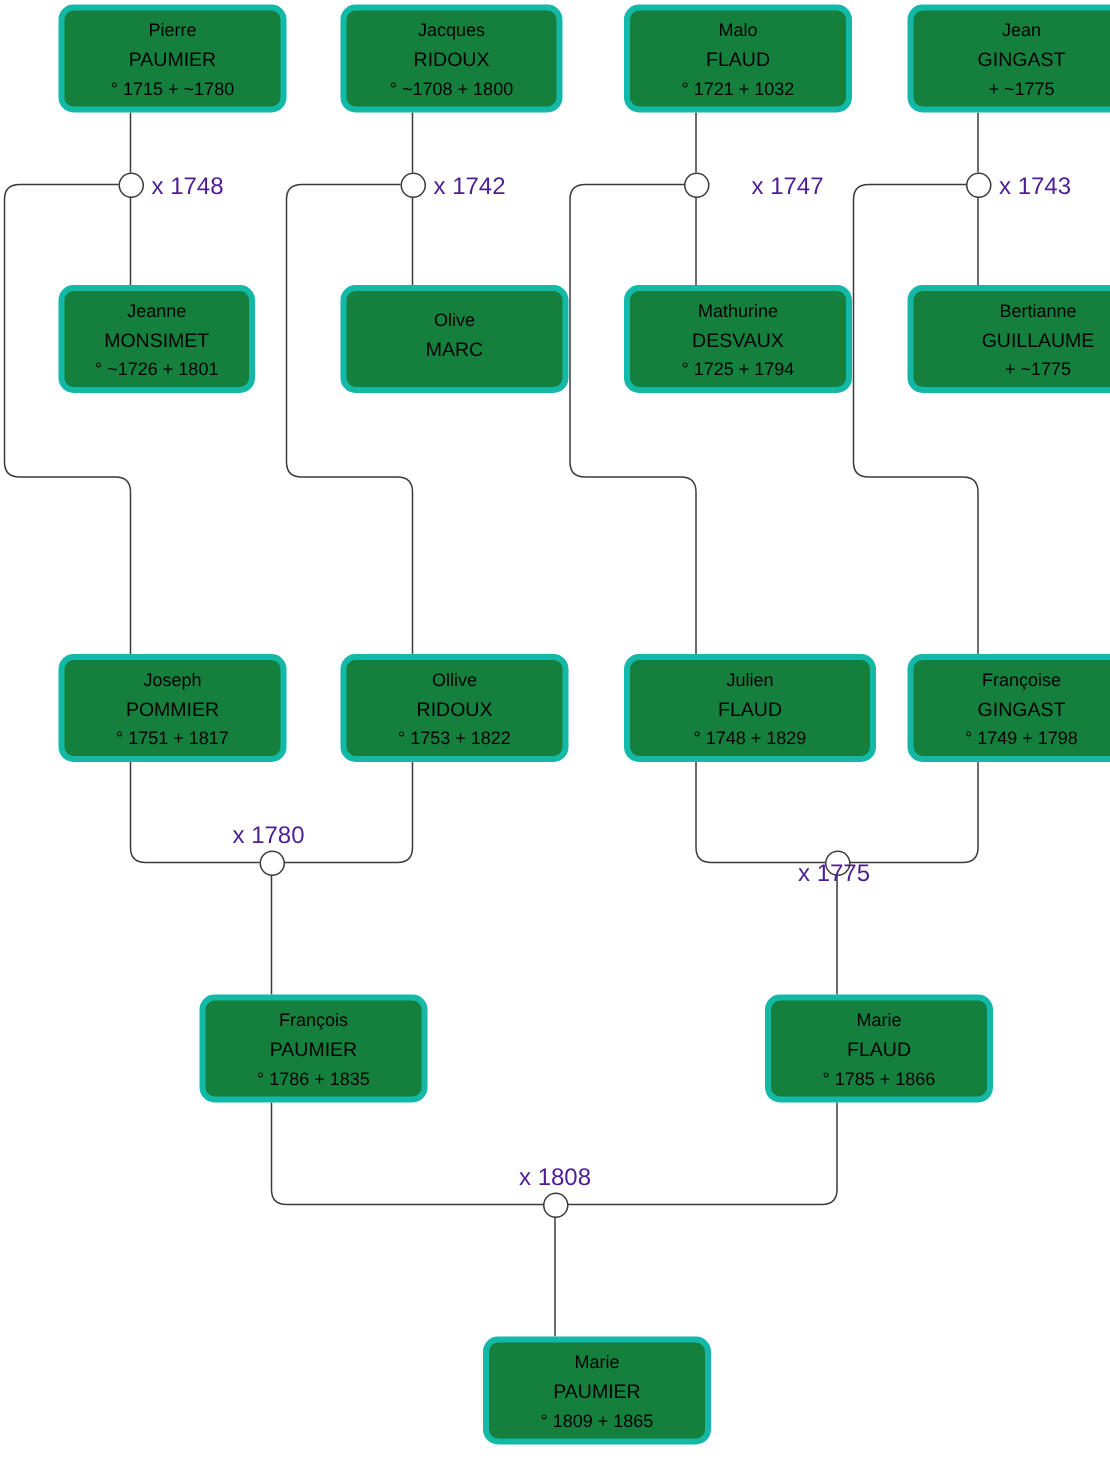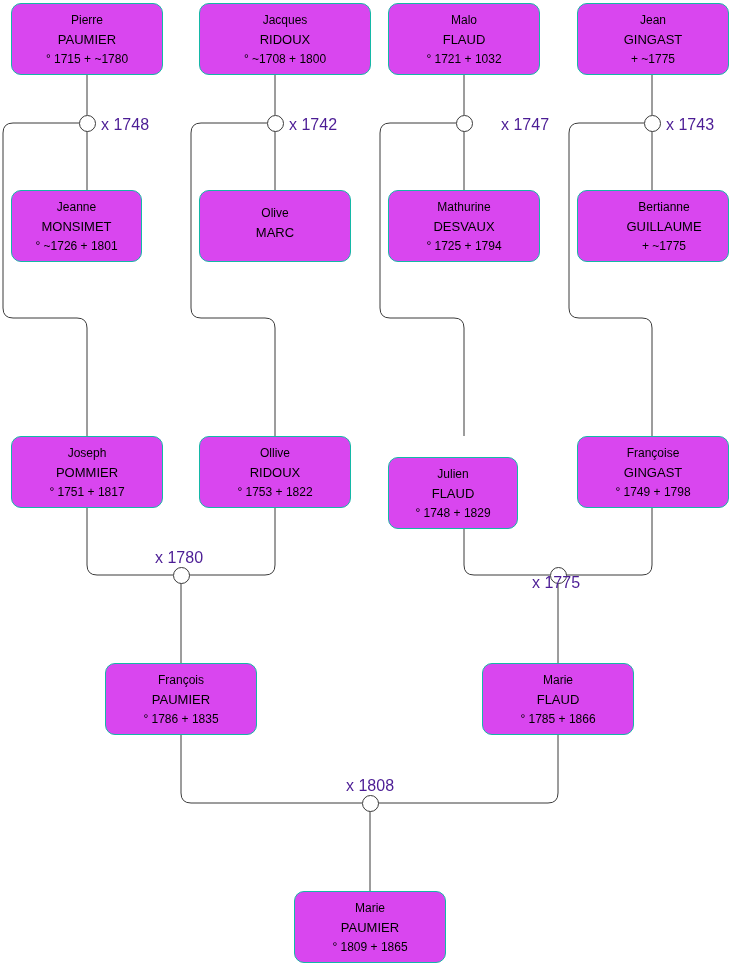--- a/index.html
+++ b/index.html
@@ -23,28 +23,29 @@
     position: absolute;
     left: 0;
     top: 0;
     width: 740px;
     height: 975px;
     pointer-events: none;
   }
   .person-box {
     position: absolute;
     box-sizing: border-box;
-    border: 1px solid #14b8a6;
+    border: 4px solid #14b8a6;
     border-radius: 10px;
-    background: #d946ef;
+    background: #15803d;
     display: flex;
     flex-direction: column;
     align-items: center;
     justify-content: center;
     line-height: 1.0;
+    margin-left: 28px;
   }
   .person-given,
   .person-surname,
   .person-dates {
     display: block;
     text-align: center;
     color: #000000;
     white-space: nowrap;
   }
   .person-given {
@@ -107,21 +108,21 @@
         <path d="M370,811 L370,891"></path>
       </g>
   </svg>
 
   <div id="boxes-layer">
       <div class="person-box" style="left: 11px; top: 3px; width: 152px; height: 72px;">
         <span class="person-given">Pierre</span>
         <span class="person-surname">PAUMIER</span>
         <span class="person-dates">° 1715 + ~1780</span>
       </div>
-      <div class="person-box" style="left: 199px; top: 3px; width: 172px; height: 72px;">
+      <div class="person-box" style="left: 199px; top: 3px; width: 148px; height: 72px;">
         <span class="person-given">Jacques</span>
         <span class="person-surname">RIDOUX</span>
         <span class="person-dates">° ~1708 + 1800</span>
       </div>
       <div class="person-box" style="left: 388px; top: 3px; width: 152px; height: 72px;">
         <span class="person-given">Malo</span>
         <span class="person-surname">FLAUD</span>
         <span class="person-dates">° 1721 + 1032</span>
       </div>
       <div class="person-box" style="left: 577px; top: 3px; width: 152px; height: 72px;">
@@ -151,21 +152,21 @@
       <div class="person-box" style="left: 11px; top: 436px; width: 152px; height: 72px;">
         <span class="person-given">Joseph</span>
         <span class="person-surname">POMMIER</span>
         <span class="person-dates">° 1751 + 1817</span>
       </div>
       <div class="person-box" style="left: 199px; top: 436px; width: 152px; height: 72px;">
         <span class="person-given">Ollive</span>
         <span class="person-surname">RIDOUX</span>
         <span class="person-dates">° 1753 + 1822</span>
       </div>
-      <div class="person-box" style="left: 388px; top: 457px; width: 130px; height: 72px;">
+      <div class="person-box" style="left: 388px; top: 436px; width: 168px; height: 72px;">
         <span class="person-given">Julien</span>
         <span class="person-surname">FLAUD</span>
         <span class="person-dates">° 1748 + 1829</span>
       </div>
       <div class="person-box" style="left: 577px; top: 436px; width: 152px; height: 72px;">
         <span class="person-given">Françoise</span>
         <span class="person-surname">GINGAST</span>
         <span class="person-dates">° 1749 + 1798</span>
       </div>
       <div class="person-box" style="left: 105px; top: 663px; width: 152px; height: 72px;">

